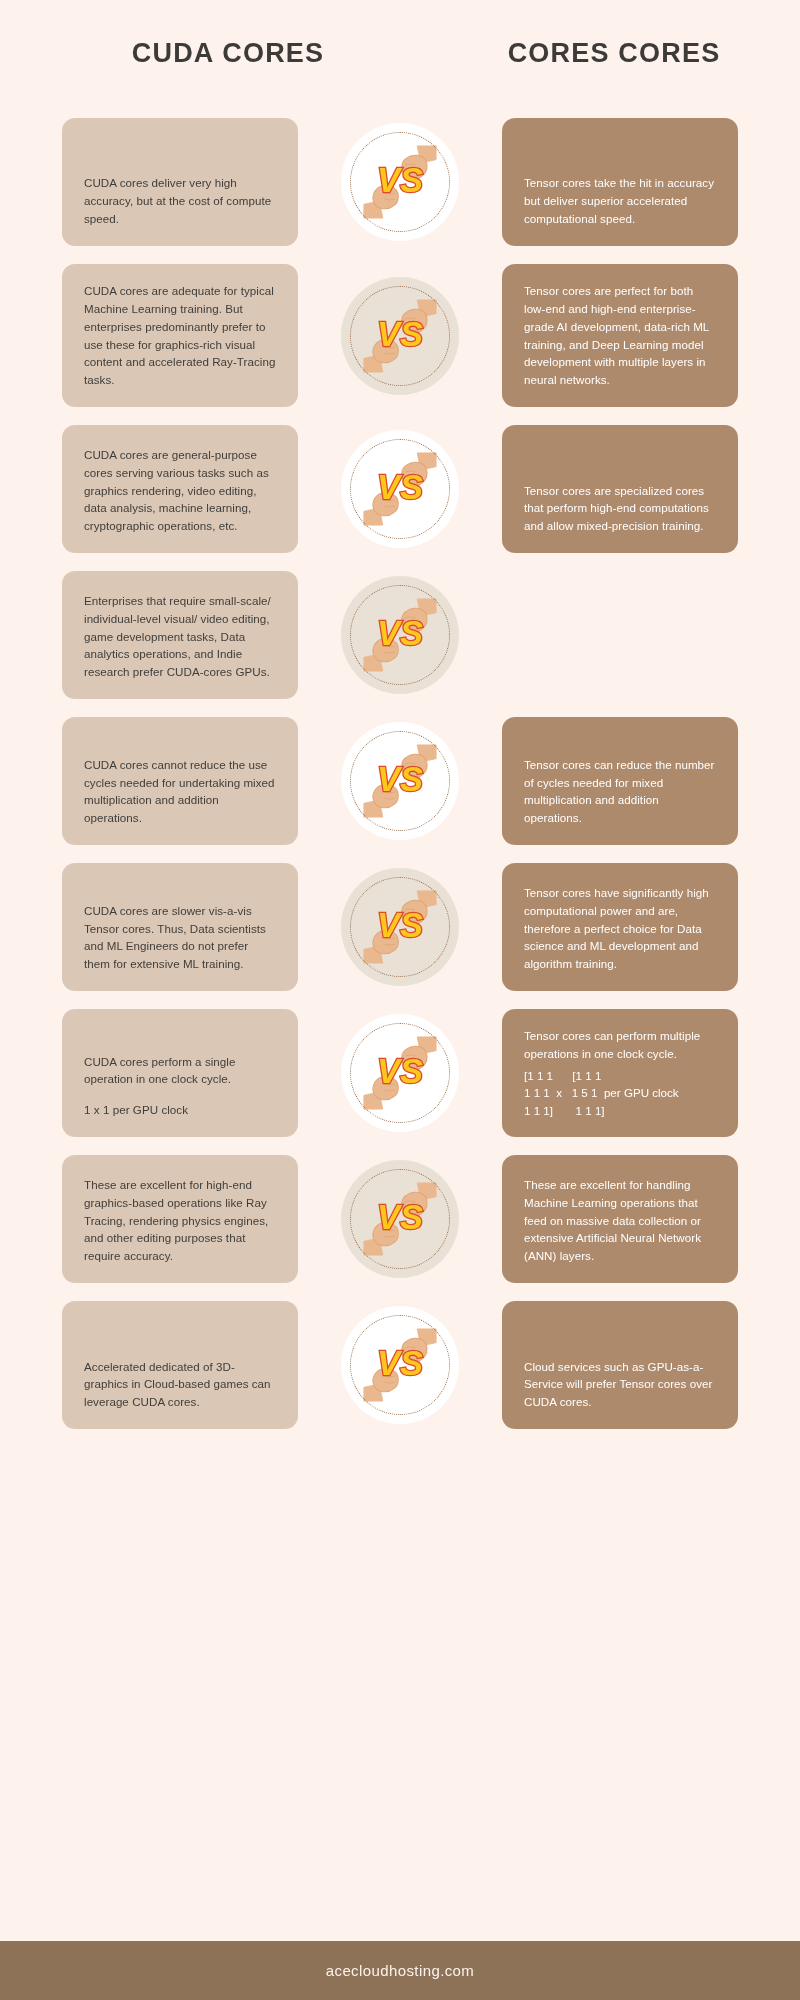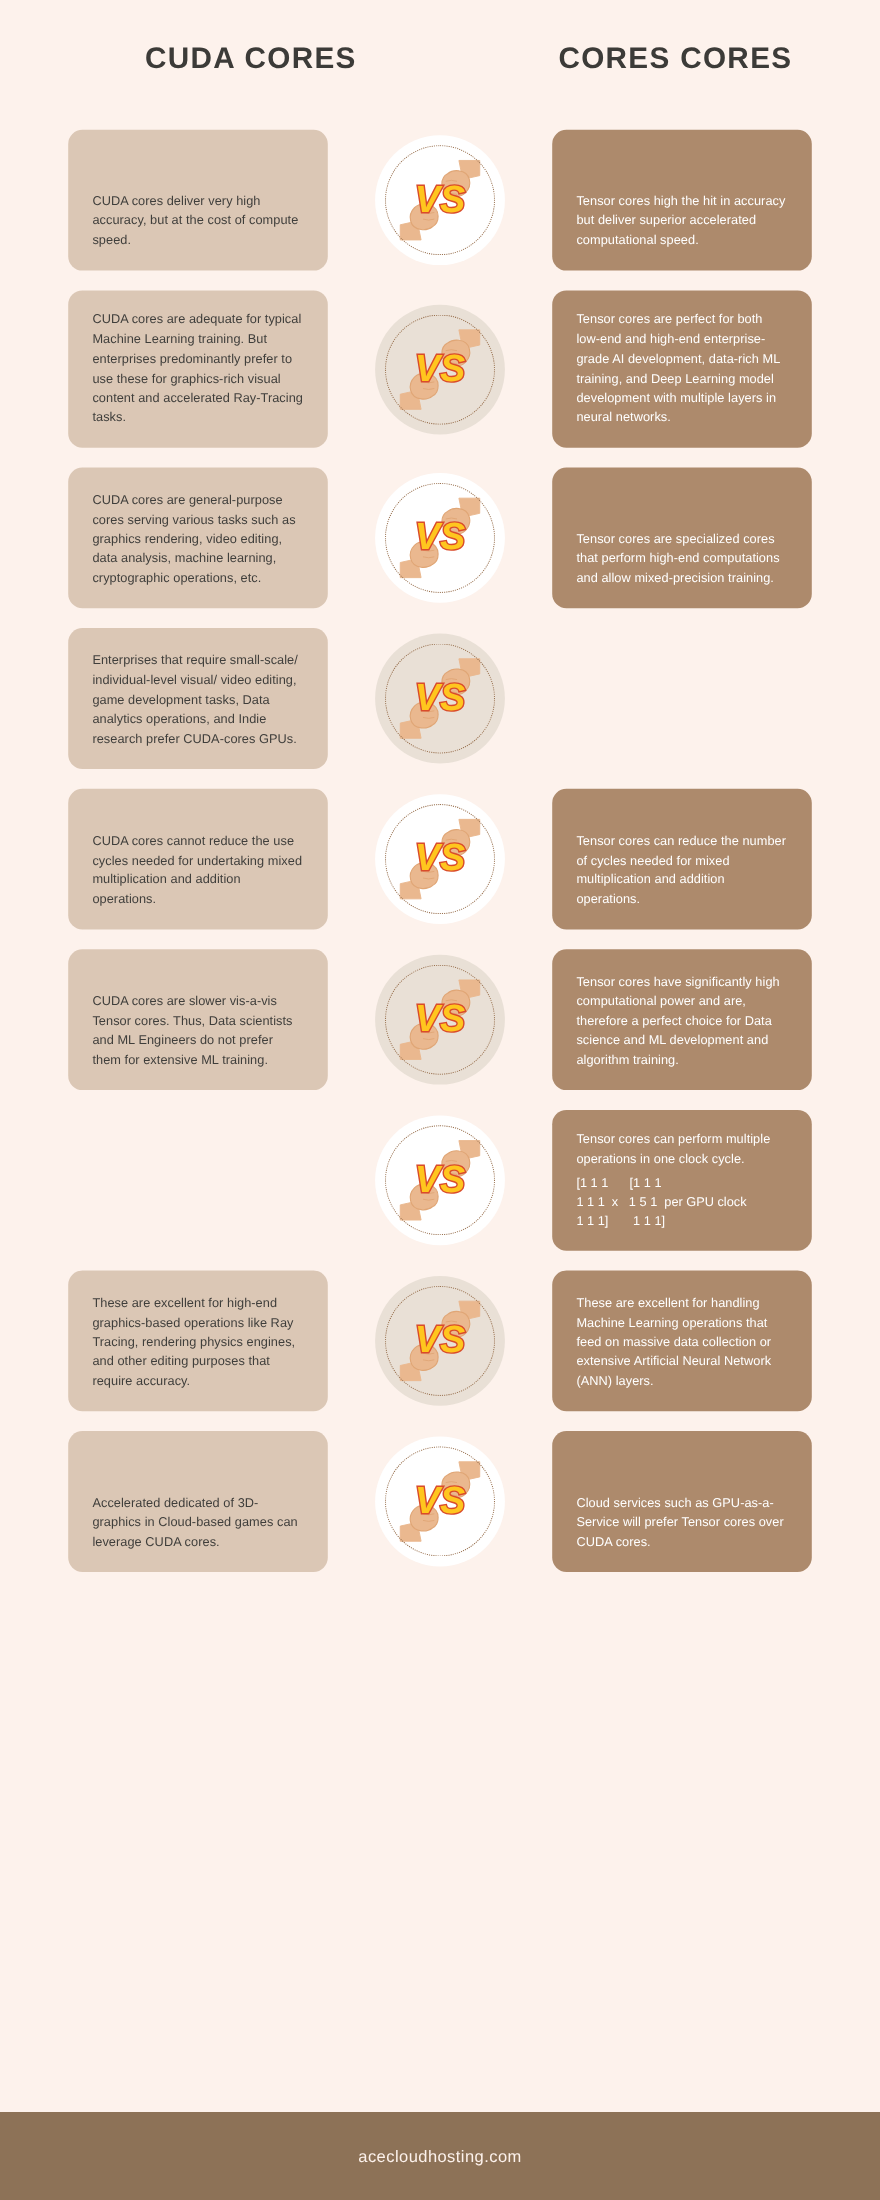--- a/index.html
+++ b/index.html
@@ -108,21 +108,21 @@
     width: 100px; height: 100px;
     border-radius: 50%;
     border: 1.6px dotted #9a7352;
   }
   .vs-art { width: 86px; height: 86px; display:block; }
 
   
   .footer {
     position: absolute;
     left: 0; right: 0; bottom: 0;
-    height: 80px;
+    height: 59px;
     background: #8d7257;
     display: flex;
     align-items: center;
     justify-content: center;
   }
   .footer-text {
     color: #fdf2ec;
     font-size: 15px;
     letter-spacing: 0.4px;
   }
@@ -163,21 +163,21 @@
       <path d="M42 78 q6 -3 6 -11 q0 -9 -9 -12 q-10 -3 -16 3 q-6 6 -4 14 q2 8 11 9 q7 1 12 -3 z" fill="#eab88f" stroke="#e0a676" stroke-width="1.2"></path>
       <path d="M44 70 q-6 2 -12 0" stroke="#e0a676" stroke-width="1" fill="none"></path>
       <path d="M44 63 q-6 2 -12 0" stroke="#e0a676" stroke-width="1" fill="none"></path>
       <path d="M43 56 q-6 2 -11 0" stroke="#e0a676" stroke-width="1" fill="none"></path>
     </g>
 
     <text x="50" y="62" text-anchor="middle" font-family="Liberation Sans, sans-serif" font-size="40" font-weight="bold" font-style="italic" fill="#ffc61e" stroke="#d94b2b" stroke-width="3" paint-order="stroke">VS</text>
   </svg>
         </div>
         <div class="card right">
-          <p>Tensor cores high the hit in accuracy but deliver superior accelerated computational speed.</p>
+          <p>Tensor cores take the hit in accuracy but deliver superior accelerated computational speed.</p>
         </div>
       </div>
       <div class="row">
         <div class="card left">
           <p>CUDA cores are adequate for typical Machine Learning training. But enterprises predominantly prefer to use these for graphics-rich visual content and accelerated Ray-Tracing tasks.</p>
         </div>
         <div class="vs-wrap beige">
           <div class="vs-dots"></div>
   <svg class="vs-art" viewBox="0 0 100 100">
 
@@ -319,20 +319,24 @@
     </g>
 
     <text x="50" y="62" text-anchor="middle" font-family="Liberation Sans, sans-serif" font-size="40" font-weight="bold" font-style="italic" fill="#ffc61e" stroke="#d94b2b" stroke-width="3" paint-order="stroke">VS</text>
   </svg>
         </div>
         <div class="card right">
           <p>Tensor cores have significantly high computational power and are, therefore a perfect choice for Data science and ML development and algorithm training.</p>
         </div>
       </div>
       <div class="row">
+        <div class="card left">
+          <p>CUDA cores perform a single operation in one clock cycle.</p>
+          <p>1 x 1 per GPU clock</p>
+        </div>
         <div class="vs-wrap white">
           <div class="vs-dots"></div>
   <svg class="vs-art" viewBox="0 0 100 100">
 
     <g>
       <path d="M70 8 L92 8 L92 24 L74 28 Z" fill="#eab88f" stroke="#eab88f" stroke-width="1"></path>
       <path d="M58 22 q-6 3 -6 11 q0 9 9 12 q10 3 16 -3 q6 -6 4 -14 q-2 -8 -11 -9 q-7 -1 -12 3 z" fill="#eab88f" stroke="#e0a676" stroke-width="1.2"></path>
       <path d="M56 30 q6 -2 12 0" stroke="#e0a676" stroke-width="1" fill="none"></path>
       <path d="M56 37 q6 -2 12 0" stroke="#e0a676" stroke-width="1" fill="none"></path>
       <path d="M57 44 q6 -2 11 0" stroke="#e0a676" stroke-width="1" fill="none"></path>

